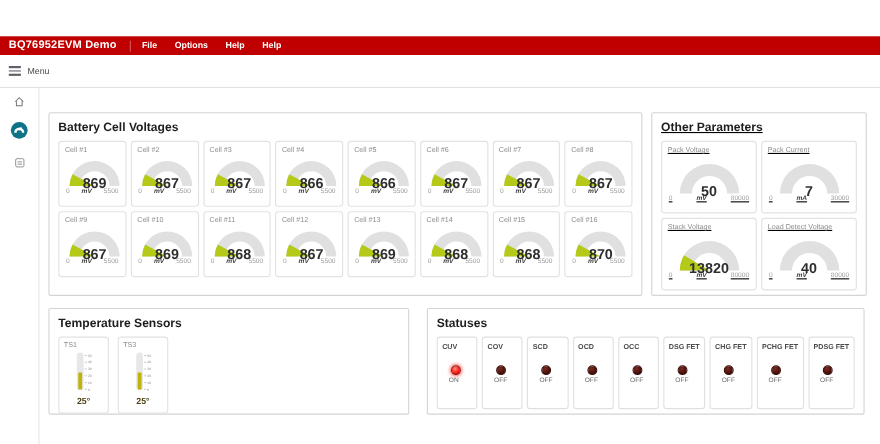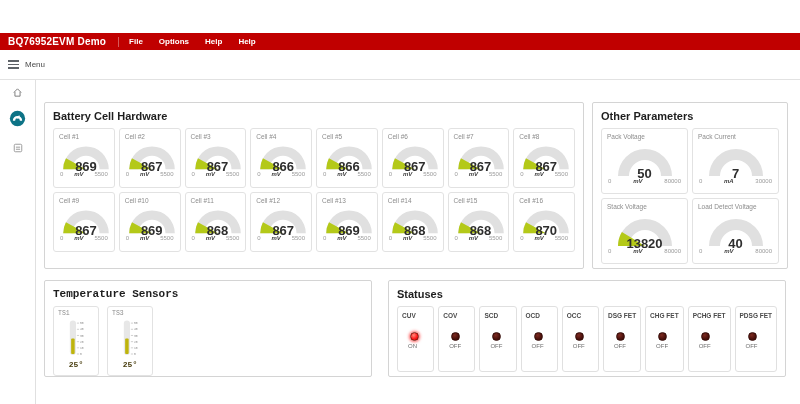--- a/index.html
+++ b/index.html
@@ -28,22 +28,22 @@
 
   .main { flex:1; position:relative; background:#fff; }
   .demo-header { position:absolute; top:0; left:0; right:0; height:16px; border-bottom:1px solid #e3e3e3;
     display:flex; align-items:center; padding-left:42px; }
   .demo-header .page-title { font-size:11px; color:#3d3d3d; margin-left:7px; }
 
   
   .panel { position:absolute; border:1px solid #d4d4d4; border-radius:2px; background:#fff; padding:7px 8px; }
   .panel-title { font-size:11px; font-weight:bold; color:#1e1e1e; margin-bottom:6px; }
   #battery-panel { left:8px;  top:22px;  width:540px; height:167px; }
-  #other-panel   { left:556px; top:22px; width:196px; height:167px; }
-  #temp-panel    { left:8px;  top:200px; width:328px; height:97px;font-family:Liberation Mono, monospace; }
+  #other-panel   { left:556px; top:22px; width:196px; height:167px;text-decoration:underline; }
+  #temp-panel    { left:8px;  top:200px; width:328px; height:97px; }
   #status-panel  { left:352px; top:200px; width:398px; height:97px; }
 
   .cell-grid  { display:grid; grid-template-columns:repeat(8,1fr); gap:4px; }
   .param-grid { display:grid; grid-template-columns:repeat(2,1fr); gap:4px; }
 
   .gauge-card { border:1px solid #e2e2e2; border-radius:3px; background:#fff; padding:4px 5px 3px; height:60px; overflow:hidden; }
   .card-label { font-size:6.5px; color:#8c8c8c; white-space:nowrap; }
   .gauge-wrap { position:relative; width:54px; height:27px; margin:3px auto 0; }
   .param-card .gauge-wrap { width:64px; height:32px; margin-top:5px; }
   .param-card { height:66px; }
@@ -131,21 +131,21 @@
           <rect x="1.5" y="1.5" width="9" height="9" rx="1.5" fill="none" stroke="#8a8a8a" stroke-width="1"></rect>
           <line x1="3.5" y1="5" x2="8.5" y2="5" stroke="#8a8a8a" stroke-width="1"></line>
           <line x1="3.5" y1="7.5" x2="8.5" y2="7.5" stroke="#8a8a8a" stroke-width="1"></line>
         </svg>
     </span>
   </div>
 
   <div class="main">
 
     <div class="panel" id="battery-panel">
-      <div class="panel-title">Battery Cell Hardware</div>
+      <div class="panel-title">Battery Cell Voltages</div>
       <div class="cell-grid">
 
           <div class="gauge-card">
             <div class="card-label">Cell #1</div>
             <div class="gauge-wrap">
               <svg viewBox="0 0 64 32" preserveAspectRatio="none">
                 <path class="track" d="M5,31 A27,27 0 0 1 59,31 L48,31 A16,16 0 0 0 16,31 Z"></path>
                 <path class="wedge" d="M32,31 L5,31 A27,27 0 0 1 8.26,18.14 Z"></path>
               </svg>
               <div class="g-val">869</div>

